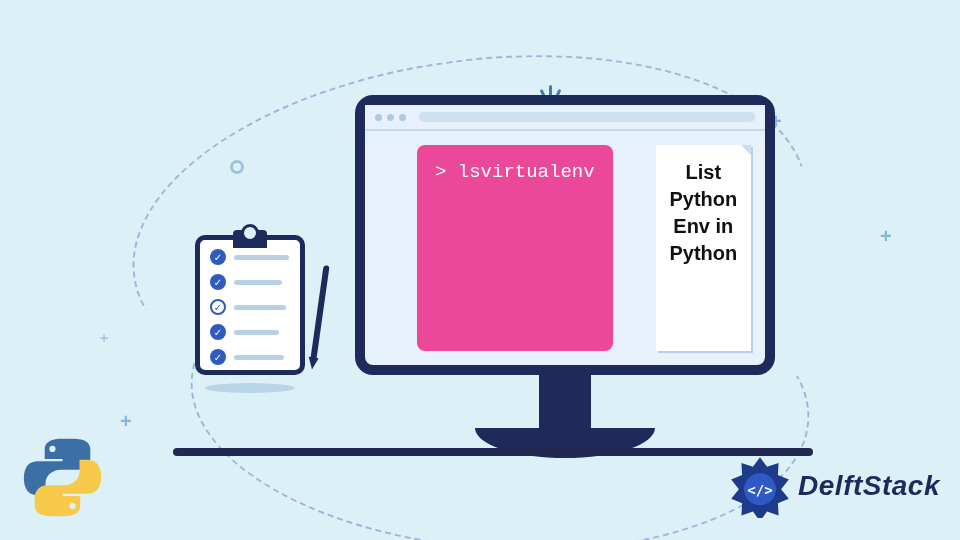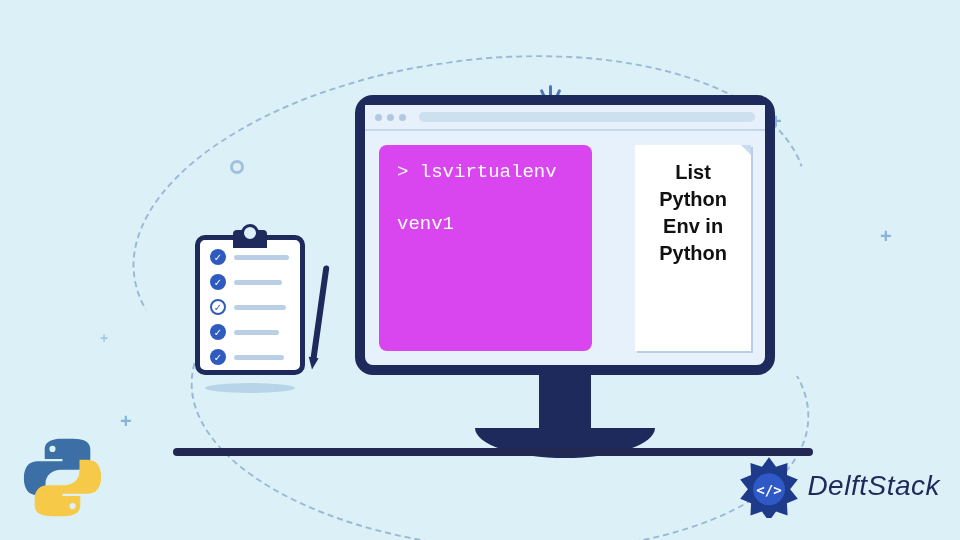--- a/index.html
+++ b/index.html
@@ -48,38 +48,38 @@
     .pencil::after{content:''; position:absolute; bottom:-10px; left:-2px; width:0; height:0; border-left:5px solid transparent; border-right:5px solid transparent; border-top:12px solid #1e2a5c;}
     .clipboard .shadow { position:absolute; bottom:-18px; left:10px; width:90px; height:10px; background:#b8d4e8; border-radius:50%; }
 
     
     .monitor-wrap { position:absolute; left:355px; top:95px; }
     .monitor { width:420px; height:280px; background:#e6f1fb; border:10px solid #1e2a5c; border-radius:18px; position:relative; overflow:visible; }
     .browser-bar { height:26px; background:#e6f1fb; border-bottom:2px solid #c4d8ec; display:flex; align-items:center; padding:0 10px; gap:5px;}
     .browser-bar .dot{ width:7px; height:7px; border-radius:50%; background:#b0c8e2;}
     .browser-bar .url{ flex:1; height:10px; background:#cde0f0; border-radius:5px; margin-left:8px;}
     .monitor .content { padding:14px; display:flex; gap:12px; height:calc(100% - 26px); }
-    .terminal { background:#d946ef; border-radius:8px; padding:16px 18px; color:#fff; font-family: 'Courier New', monospace; font-size:19px; width:235px; }
+    .terminal { background:#ec4899; border-radius:8px; padding:16px 18px; color:#fff; font-family: 'Courier New', monospace; font-size:19px; width:235px;margin-left:38px; }
     .terminal .cmd { margin-bottom:28px; white-space:nowrap;}
     .terminal .out { line-height:1.4; }
     .note { background:#fff; width:128px; padding:14px 8px; text-align:center; font-weight:bold; color:#111; font-size:20px; line-height:1.35; box-shadow:2px 2px 0 #b8cfe6; position:relative;margin-left:31px; }
     .note::before{content:''; position:absolute; top:0; right:0; width:0; height:0; border-top:10px solid #c8dcf0; border-left:10px solid transparent;}
     .stand { width:52px; height:55px; background:#1e2a5c; margin:0 auto; }
     .stand-curve { width:180px; height:30px; background:#1e2a5c; border-radius:0 0 90px 90px / 0 0 30px 30px; margin:-2px auto 0 auto; position:relative;}
     .desk { position:absolute; left:173px; top:448px; width:640px; height:8px; background:#222852; border-radius:4px;}
 
     
     .python-logo { position:absolute; left:20px; bottom:20px; width:85px; height:85px; }
     .python-logo svg { width:100%; height:100%; }
 
     
     .delft { position:absolute; right:20px; bottom:22px; display:flex; align-items:center; gap:6px; }
     .delft .badge { width:64px; height:64px; position:relative; }
     .delft .badge svg{ width:100%; height:100%;}
-    .delft .text { font-size:28px; color:#1e2a5c; font-style:italic; font-weight:400; letter-spacing:0.5px;}
+    .delft .text { font-size:28px; color:#1e2a5c; font-style:italic; font-weight:700; letter-spacing:0.5px;}
   </style>
 </head>
 <body>
 
 <div class="canvas">
   <div class="dashed-curve curve1"></div>
   <div class="dashed-curve curve2"></div>
   <div class="plus plus1">+</div>
   <div class="plus plus2">+</div>
   <div class="plus plus3">+</div>
@@ -120,21 +120,20 @@
       <div class="browser-bar">
         <div class="dot"></div>
           <div class="dot"></div>
           <div class="dot"></div>
         <div class="url"></div>
       </div>
       <div class="content">
         <div class="terminal">
           <div class="cmd">&gt; lsvirtualenv</div>
           <div class="out">
-            <div>venv1</div>
           </div>
         </div>
         <div class="note">
           <div>List</div>
           <div>Python</div>
           <div>Env in</div>
           <div>Python</div>
         </div>
       </div>
     </div>

